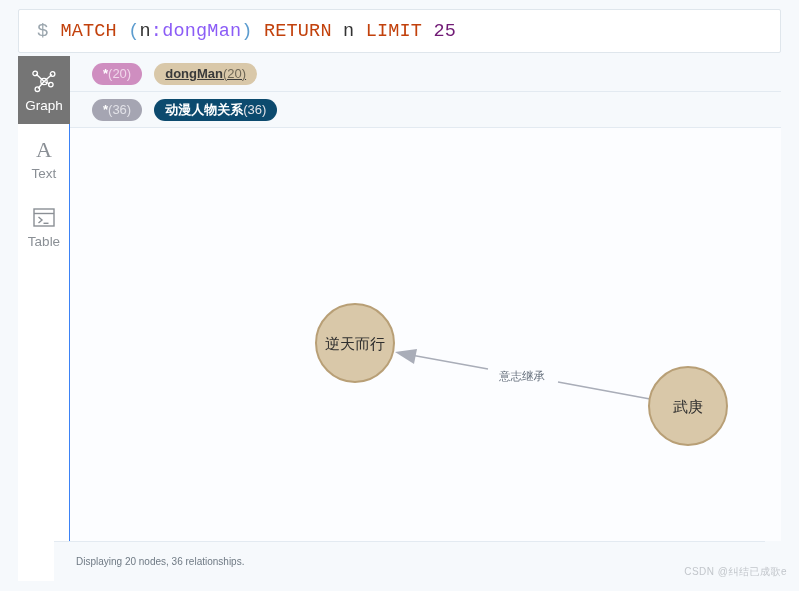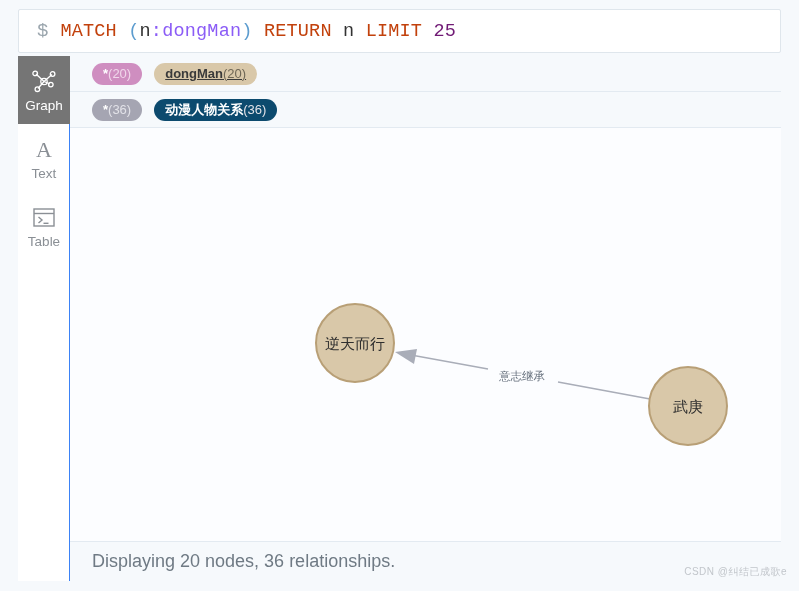--- a/index.html
+++ b/index.html
@@ -170,31 +170,31 @@
     fill: #66707d;
     font-family: "Liberation Sans", "DejaVu Sans", sans-serif;
     font-size: 11.5px;
     text-anchor: middle;
     dominant-baseline: central;
   }
 
   
   .statusbar {
     position: absolute;
-    left: 52px;
+    left: 36px;
     top: 485px;
     width: 711px;
     height: 40px;
     background: #f6f9fc;
     border-top: 1px solid #e3eaf1;
     box-sizing: border-box;
     display: flex;
     align-items: center;
     padding-left: 22px;
-    font-size: 18px;
+    font-size: 10px;
     color: #6f7a84;
   }
 
   .watermark {
     position: absolute;
     right: 12px;
     bottom: 12px;
     font-size: 10px;
     color: #c2c6cb;
     letter-spacing: 0.5px;

